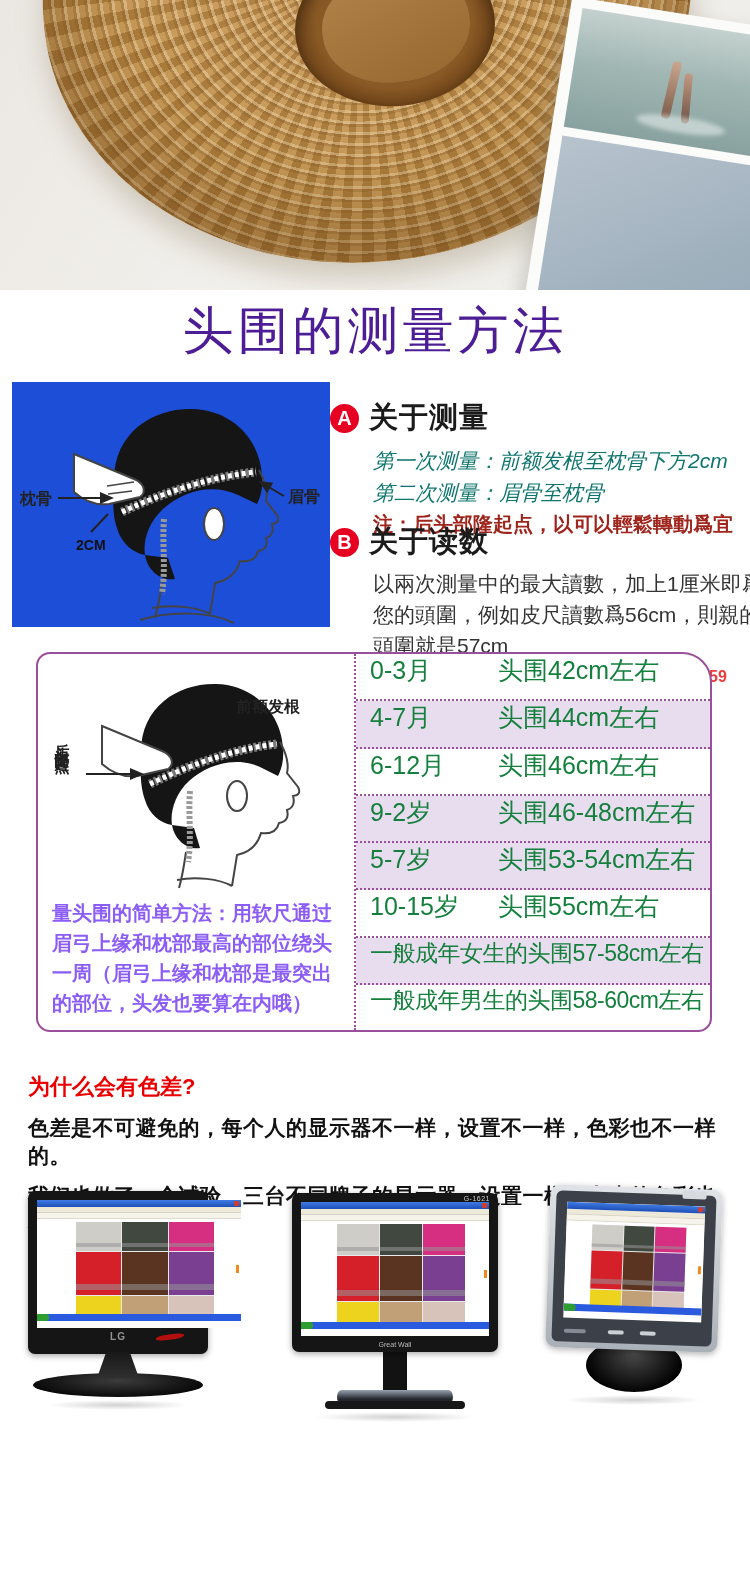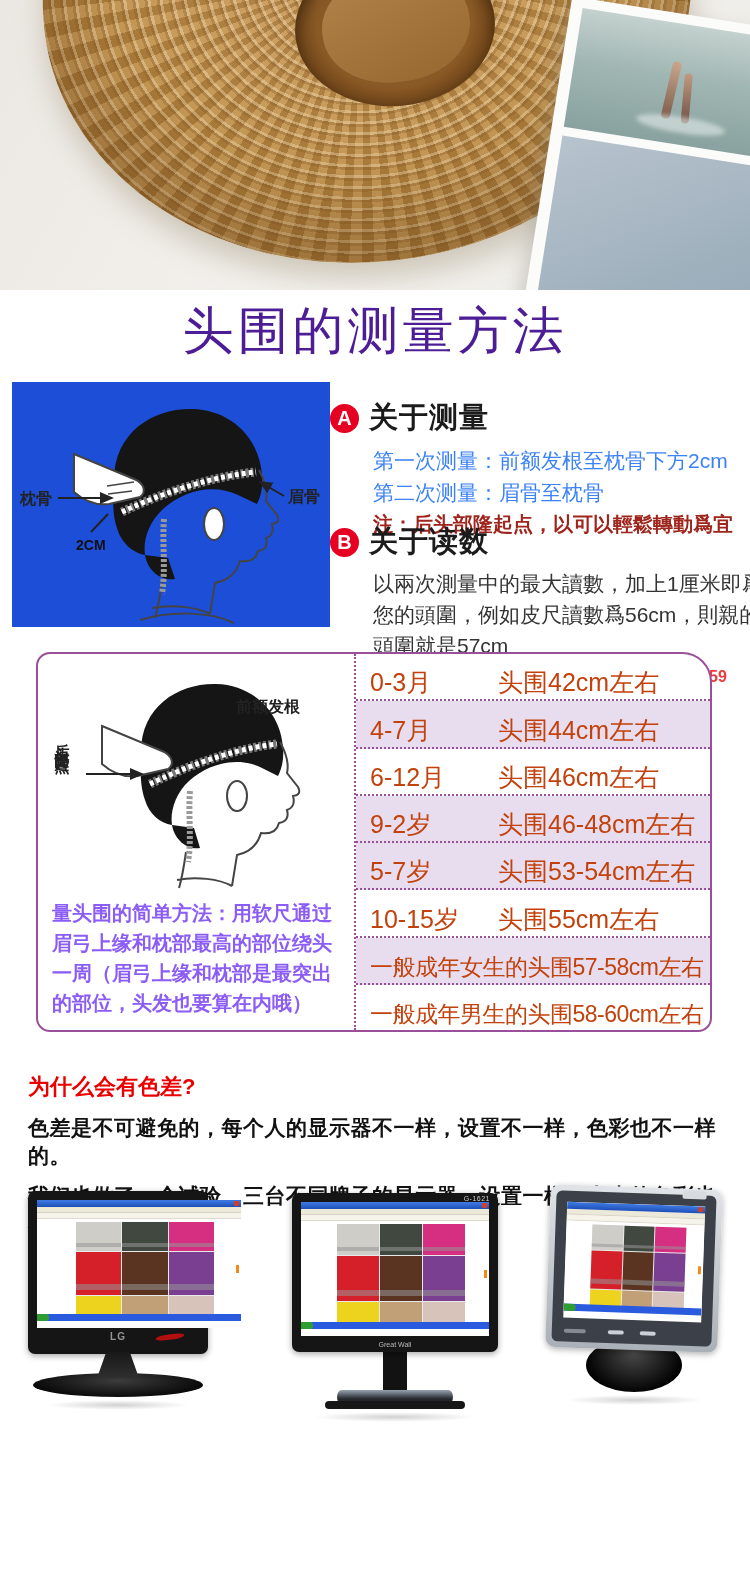--- a/index.html
+++ b/index.html
@@ -43,36 +43,36 @@
 
   
   .measure { position:absolute; left:0; top:372px; width:750px; height:275px; }
   .diagram-box { position:absolute; left:12px; top:10px; width:318px; height:245px; background:#1d4ed8; }
   .ab-badge { display:inline-block; width:29px; height:29px; border-radius:50%; background:#e60021;
     color:#fff; font-weight:bold; font-size:20px; text-align:center; line-height:29px; vertical-align:middle; }
   .block-a { position:absolute; left:330px; top:26px; width:410px; }
   .block-b { position:absolute; left:330px; top:150px; width:412px; }
   .ab-head { display:inline-block; margin-left:10px; vertical-align:middle; color:#1b1b1b;
     font-size:29px; font-weight:bold; letter-spacing:1px; }
-  .ab-lines { margin:7px 0 0 43px; color:#3b82f6; font-size:21px; line-height:32px; }
+  .ab-lines { margin:7px 0 0 43px; color:#0f766e; font-size:21px; line-height:32px;font-style:italic; }
   .note-a { margin:2px 0 0 43px; color:#9f241c; font-size:20px; font-weight:bold; }
   .body-b { margin:6px 0 0 43px; color:#333; font-size:21px; line-height:31px; width:400px; }
   .note-b { margin:6px 0 0 43px; color:#ee3a3a; font-size:16px; font-weight:bold; }
 
   
   .size-table { position:absolute; left:36px; top:652px; width:676px; height:380px;
     border:2px solid #9a4f9a; border-radius:14px 30px 14px 14px; display:flex; overflow:hidden; background:#fff; }
   .t-left { position:relative; width:318px; border-right:2px dotted #9a4f9a; }
   .t-left .tip { position:absolute; left:14px; right:8px; bottom:12px; color:#8b5cf6;
     font-size:20px; font-weight:bold; line-height:30px; }
   .bump-label { position:absolute; left:14px; top:78px; writing-mode:vertical-rl; color:#222;
     font-size:15px; font-weight:bold; letter-spacing:3px; }
   .t-right { flex:1; display:flex; flex-direction:column; }
-  .t-row { flex:1; display:flex; align-items:flex-end; padding-left:14px;
-    border-bottom:2px dotted #9a4f9a; color:#c2410c; font-size:25px; }
+  .t-row { flex:1; display:flex; align-items:flex-start; padding-left:14px;
+    border-bottom:2px dotted #9a4f9a; color:#15803d; font-size:25px; }
   .t-row:last-child { border-bottom:none; }
   .t-row.alt { background:#e7ddee; }
   .t-row .age { width:128px; }
   .t-row .full { font-size:23px; letter-spacing:-0.5px; }
 
   
   .colordiff { position:absolute; left:28px; top:1072px; width:705px; }
   .cd-head { color:#ea0000; font-size:22px; font-weight:bold; }
   .cd-line { margin-top:12px; color:#121212; font-size:21px; font-weight:bold; letter-spacing:.5px; }
 

